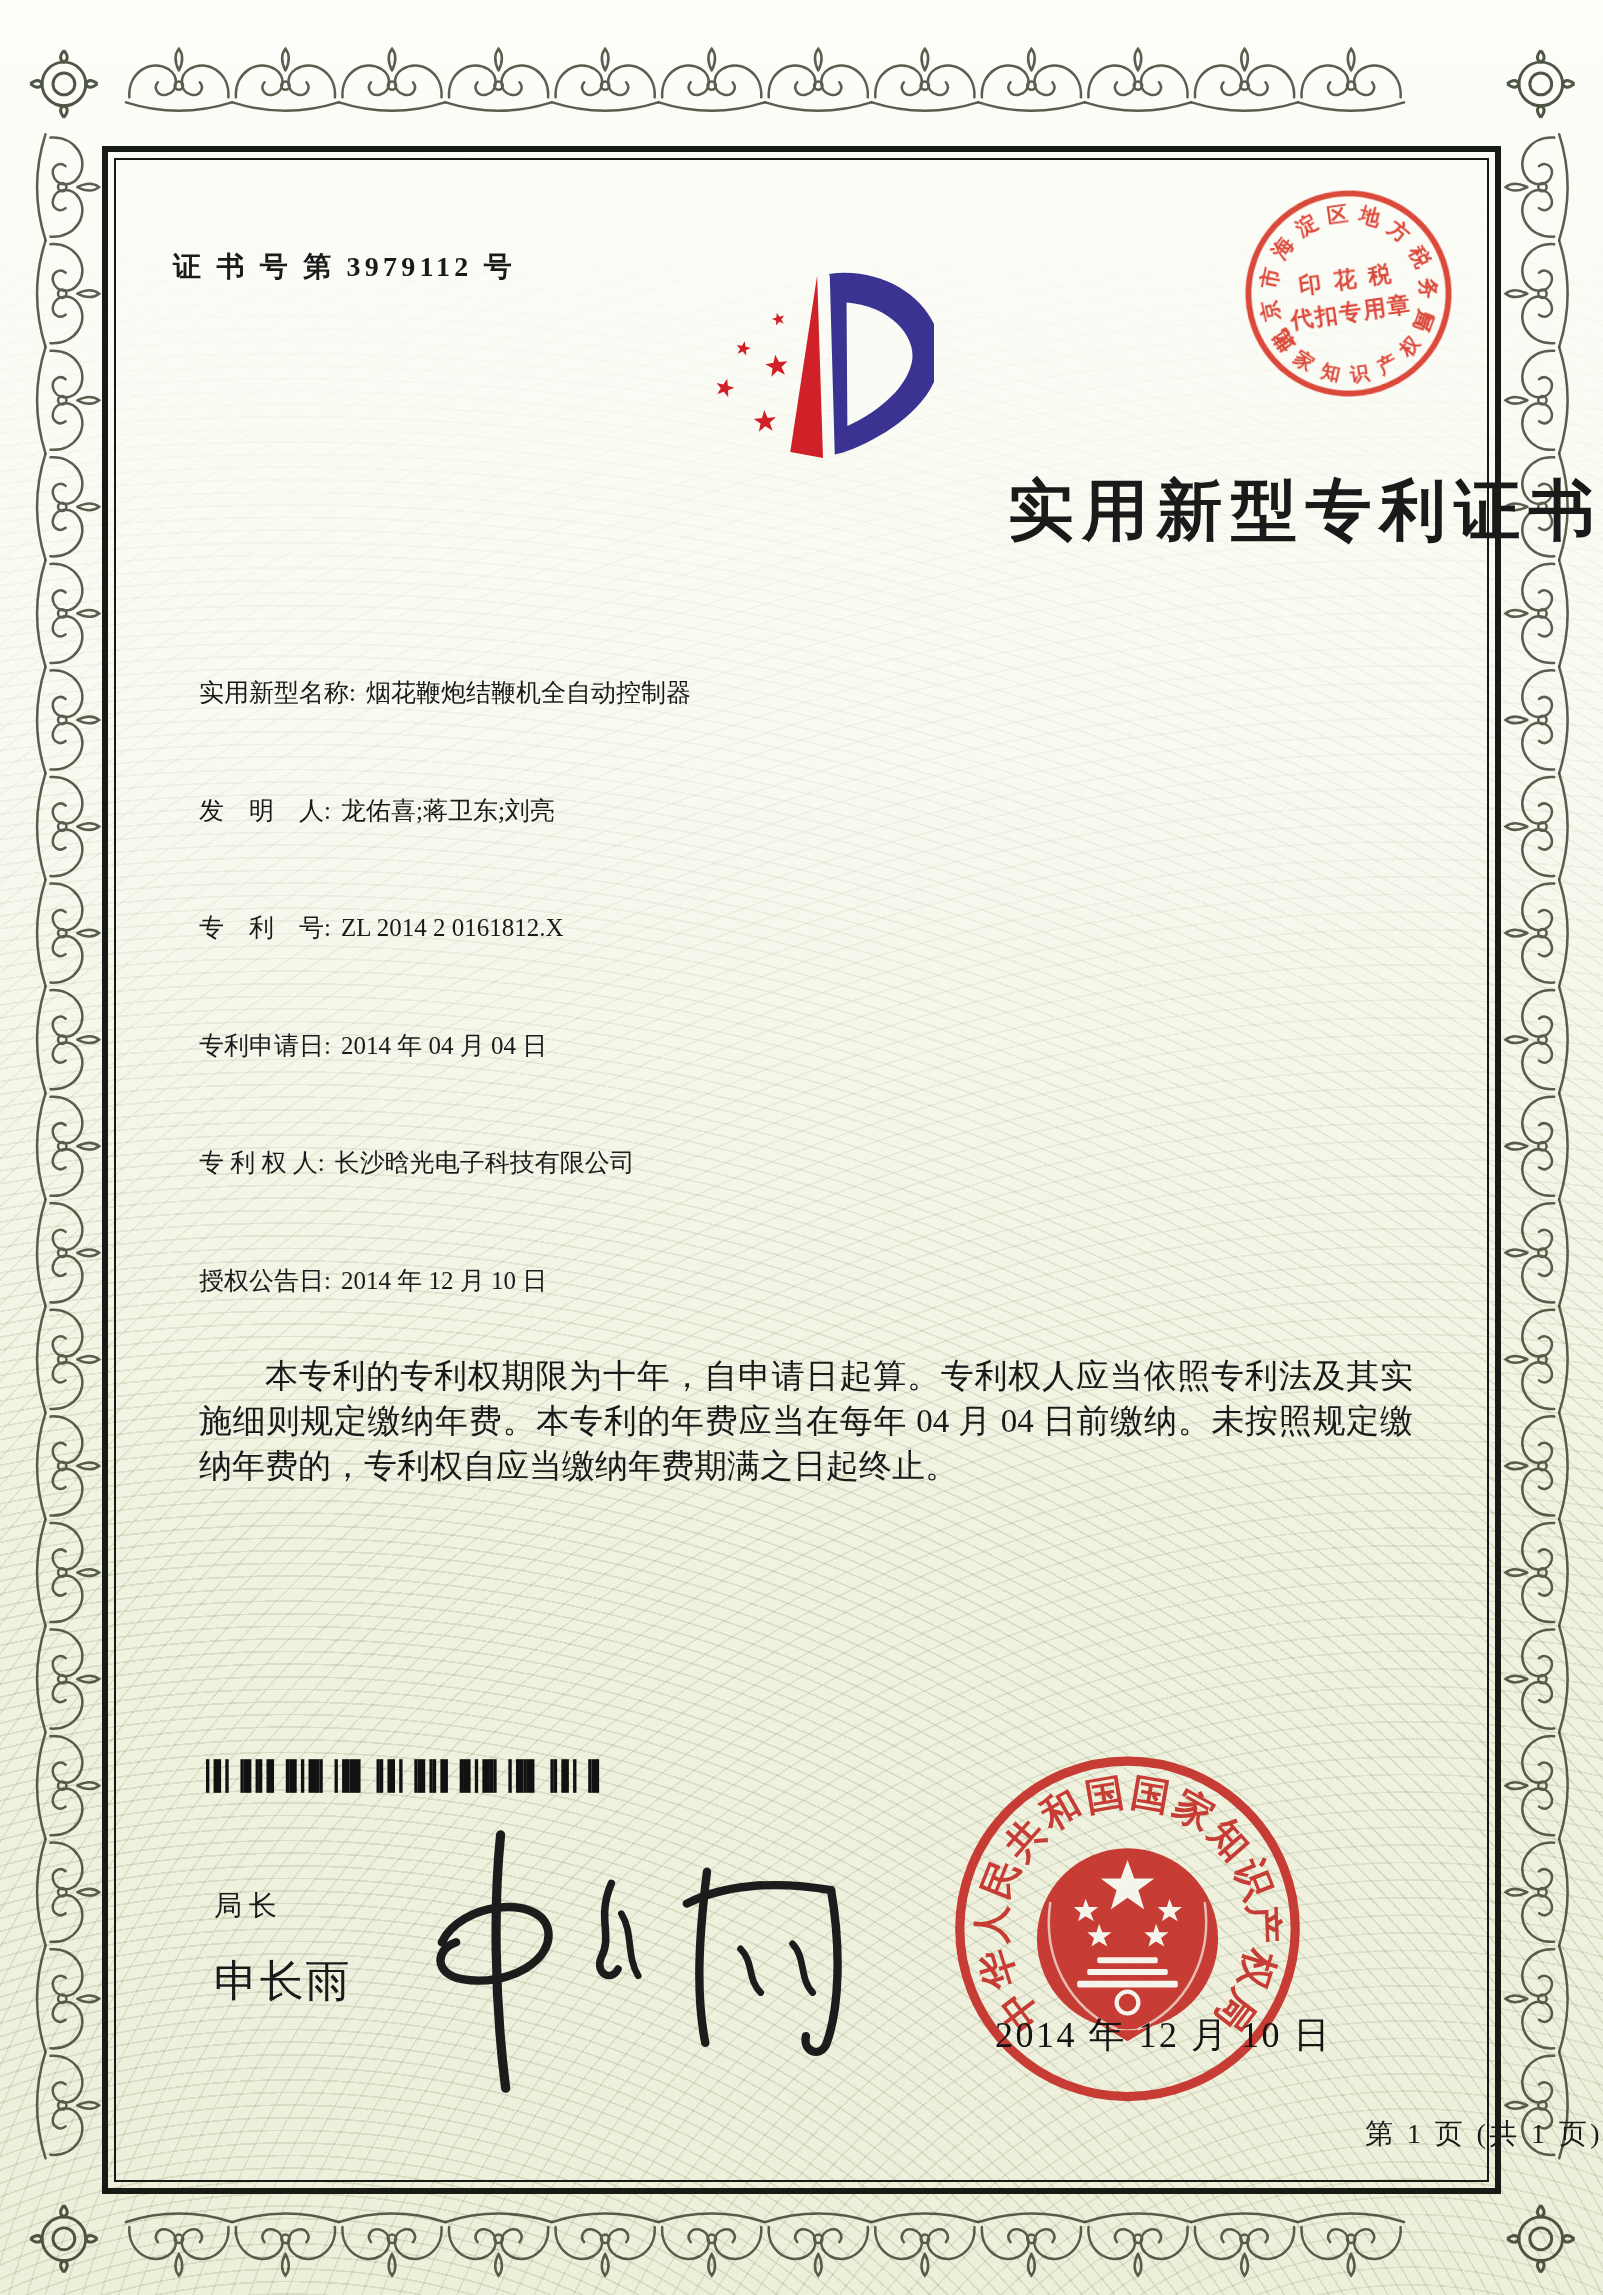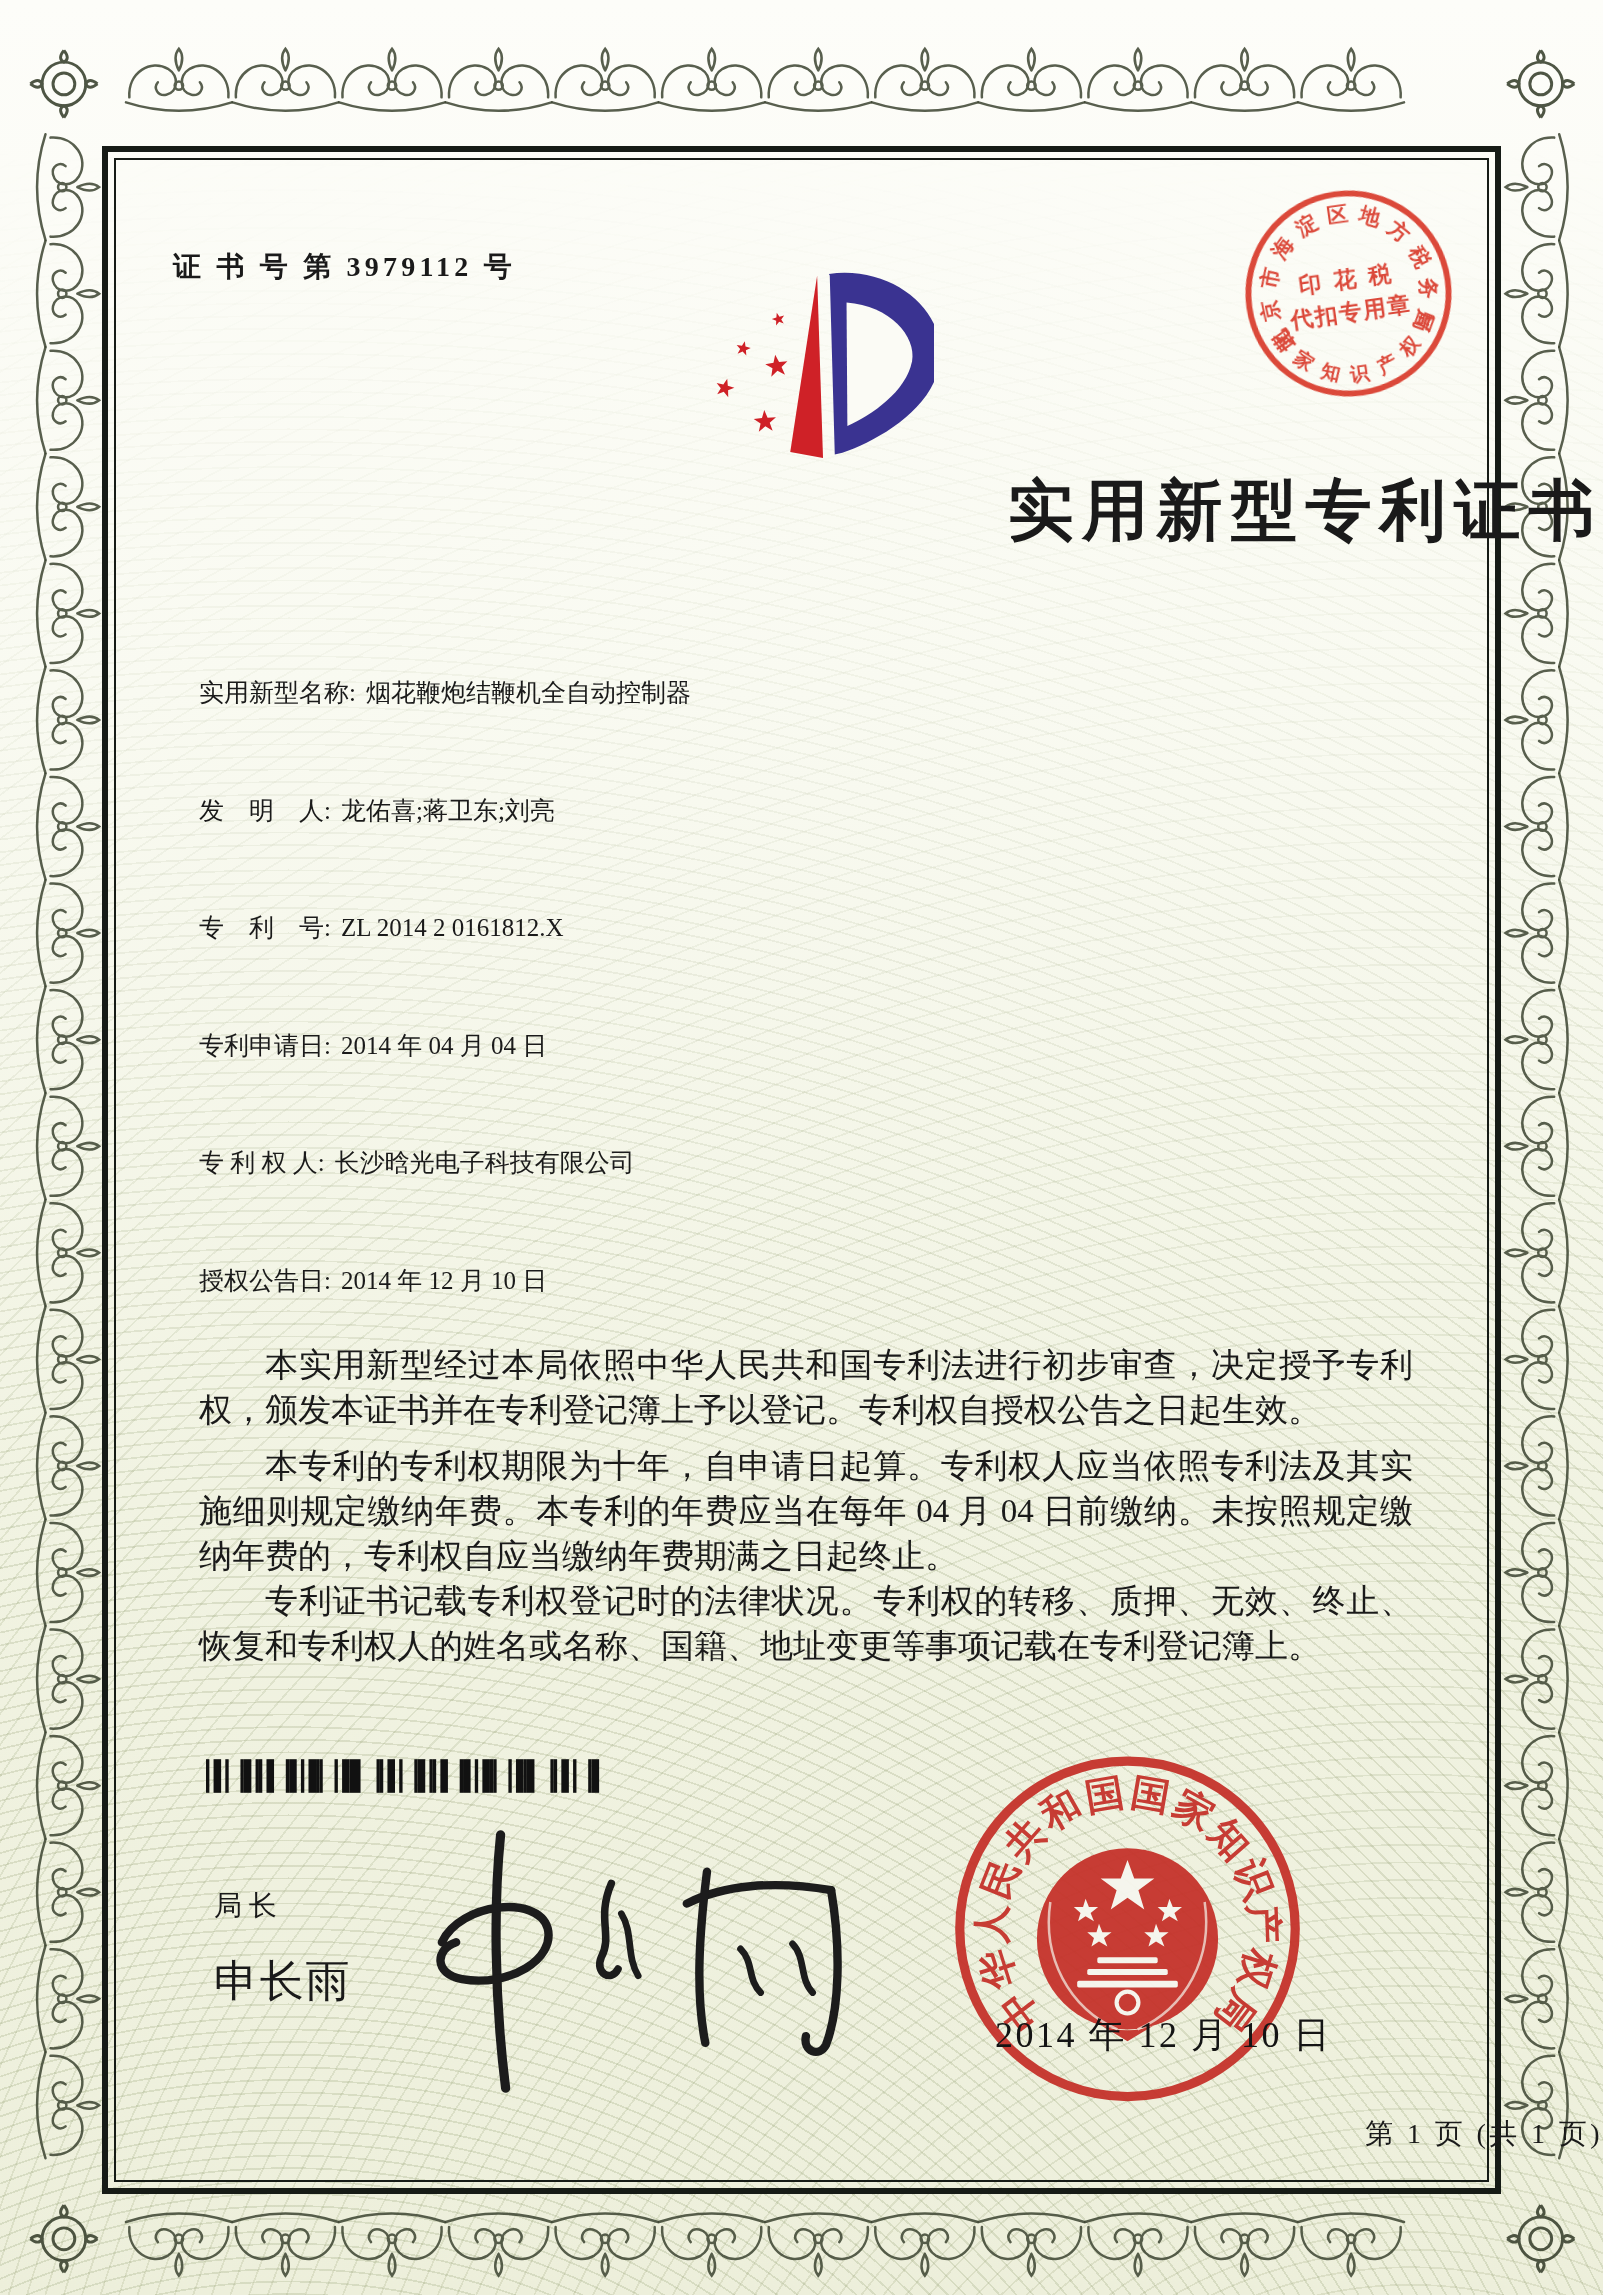--- a/index.html
+++ b/index.html
@@ -207,23 +207,21 @@
   <span>专利申请日:</span><span class="val">2014 年 04 月 04 日</span>
 </div>
 <div class="abs field" id="field-4">
   <span>专 利 权 人:</span><span class="val">长沙晗光电子科技有限公司</span>
 </div>
 <div class="abs field" id="field-5">
   <span>授权公告日:</span><span class="val">2014 年 12 月 10 日</span>
 </div>
 
 <div class="abs" id="paragraphs">
-  <p>本实用新型经过本局依照中华人民共和国专利法进行初步审查，决定授予专利权，颁发本证书并在专利登记簿上予以登记。专利权自授权公告之日起生效。</p>
   <p class="p2">本专利的专利权期限为十年，自申请日起算。专利权人应当依照专利法及其实施细则规定缴纳年费。本专利的年费应当在每年 04 月 04 日前缴纳。未按照规定缴纳年费的，专利权自应当缴纳年费期满之日起终止。</p>
-  <p>专利证书记载专利权登记时的法律状况。专利权的转移、质押、无效、终止、恢复和专利权人的姓名或名称、国籍、地址变更等事项记载在专利登记簿上。</p>
 </div>
 
 <svg class="abs" id="barcode-svg" width="420" height="34" viewBox="0 0 500 40">
     <rect x="0" y="0" width="4" height="40" fill="#111"></rect>
     <rect x="9" y="0" width="9" height="40" fill="#111"></rect>
     <rect x="23" y="0" width="4" height="40" fill="#111"></rect>
     <rect x="41" y="0" width="4" height="40" fill="#111"></rect>
     <rect x="45" y="0" width="9" height="40" fill="#111"></rect>
     <rect x="59" y="0" width="4" height="40" fill="#111"></rect>
     <rect x="63" y="0" width="4" height="40" fill="#111"></rect>

